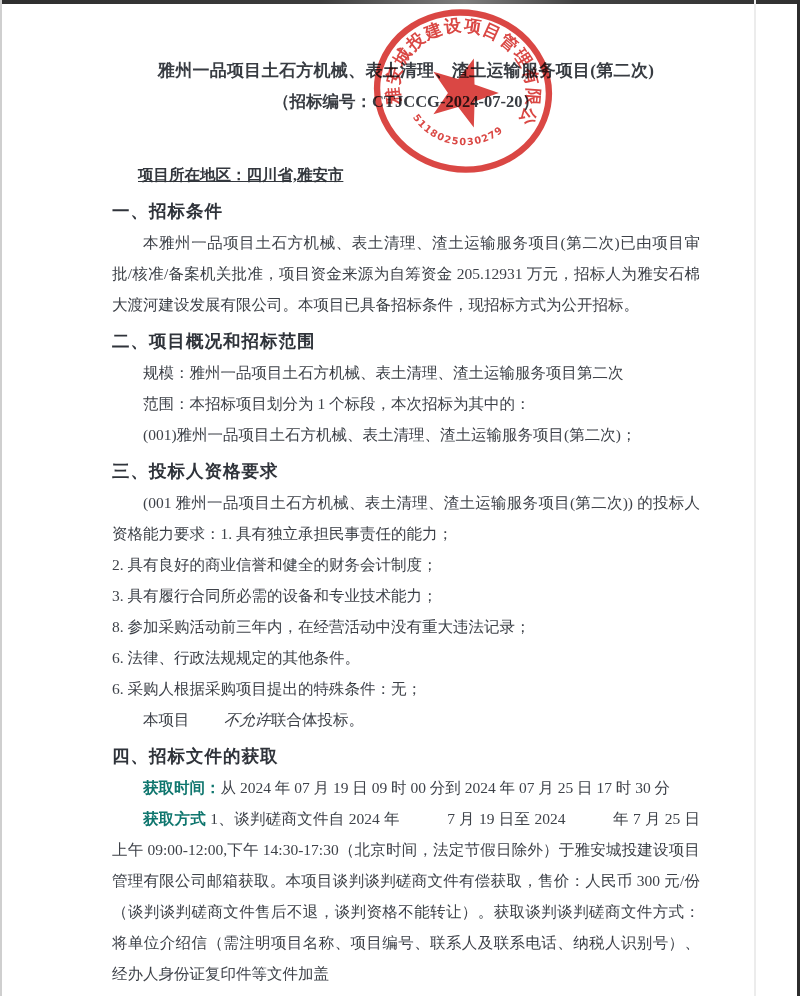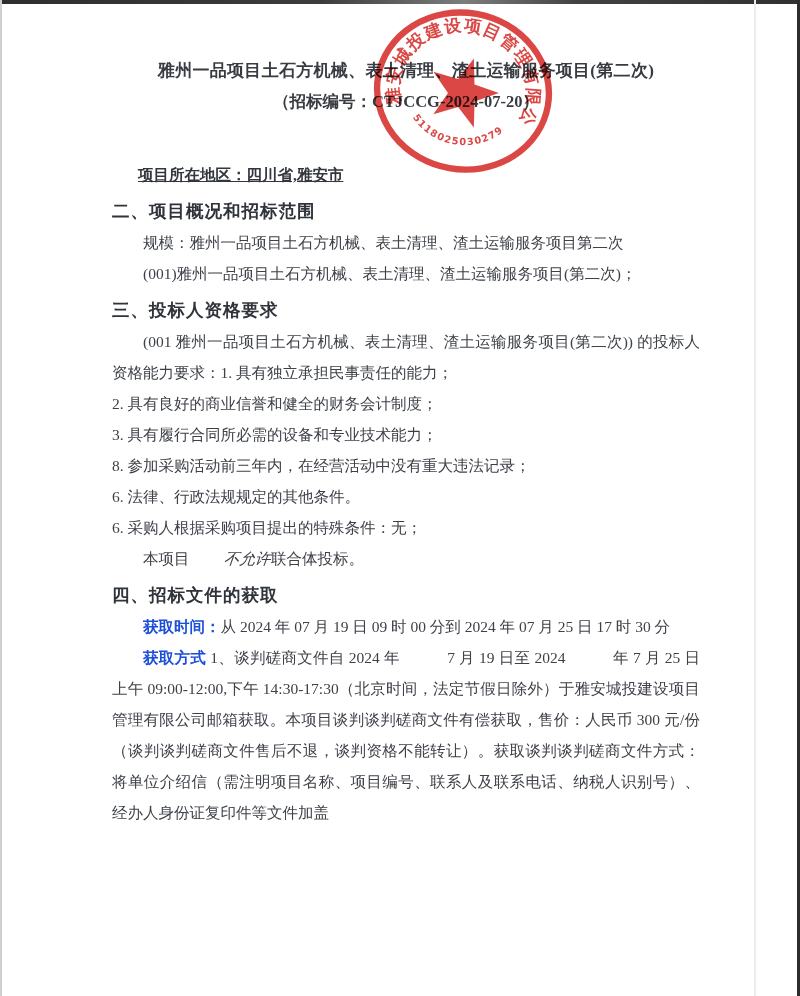--- a/index.html
+++ b/index.html
@@ -24,21 +24,21 @@
   .subtitle { text-align:center; font-weight:700; font-size:16.5px; line-height:31px; margin:0;
     color:#383c42; }
 
   .location { font-weight:700; font-size:15.5px; line-height:31px; margin:42px 0 0 26px; color:#33373d;text-decoration:underline; }
 
   h2.sec { font-size:17.5px; font-weight:700; line-height:31px; margin:6px 0 0 0; color:#2f333a;
     letter-spacing:1px; }
 
   .para { font-size:15.5px; line-height:31px; margin:0; text-align:justify; color:#3d4148; }
   .indent { text-indent:2em; }
-  b.lbl { font-weight:700; color:#1d4ed8; }
+  b.lbl { font-weight:700; color:#0f766e; }
   .ital { font-style:italic; transform:skewX(-6deg); display:inline-block; }
 
   
   .stamp { position:absolute; left:363px; top:1px; width:200px; height:186px;
     opacity:0.9; mix-blend-mode:multiply; pointer-events:none; }
   .stamp svg { width:100%; height:100%; }
   .seal-ring { fill:none; stroke:#d6332f; stroke-width:6.5; }
   .seal-star { fill:#d6332f; }
   .seal-text { fill:#d6332f; font-family:"Liberation Serif","DejaVu Serif",serif;
     font-weight:700; font-size:17.5px; letter-spacing:1.5px; }
@@ -55,24 +55,29 @@
   <div class="fold-line"></div>
   <div class="edge-right"></div>
 
   <div class="content">
 
     <p class="title">雅州一品项目土石方机械、表土清理、渣土运输服务项目(第二次)</p>
     <p class="subtitle">（招标编号：CTJCCG-2024-07-20）</p>
 
     <p class="location">项目所在地区：四川省,雅安市</p>
 
+    <section>
+      <h2 class="sec">一、招标条件</h2>
+      <p class="para indent">本雅州一品项目土石方机械、表土清理、渣土运输服务项目(第二次)已由项目审批/核准/备案机关批准，项目资金来源为自筹资金 205.12931 万元，招标人为雅安石棉大渡河建设发展有限公司。本项目已具备招标条件，现招标方式为公开招标。</p>
+    </section>
 
     <section>
       <h2 class="sec">二、项目概况和招标范围</h2>
       <p class="para indent">规模：雅州一品项目土石方机械、表土清理、渣土运输服务项目第二次</p>
+      <p class="para indent">范围：本招标项目划分为 1 个标段，本次招标为其中的：</p>
       <p class="para indent">(001)雅州一品项目土石方机械、表土清理、渣土运输服务项目(第二次)；</p>
     </section>
 
     <section>
       <h2 class="sec">三、投标人资格要求</h2>
       <p class="para indent">(001 雅州一品项目土石方机械、表土清理、渣土运输服务项目(第二次)) 的投标人资格能力要求：1. 具有独立承担民事责任的能力；</p>
       <p class="para">2. 具有良好的商业信誉和健全的财务会计制度；</p>
       <p class="para">3. 具有履行合同所必需的设备和专业技术能力；</p>
       <p class="para">8. 参加采购活动前三年内，在经营活动中没有重大违法记录；</p>
       <p class="para">6. 法律、行政法规规定的其他条件。</p>

